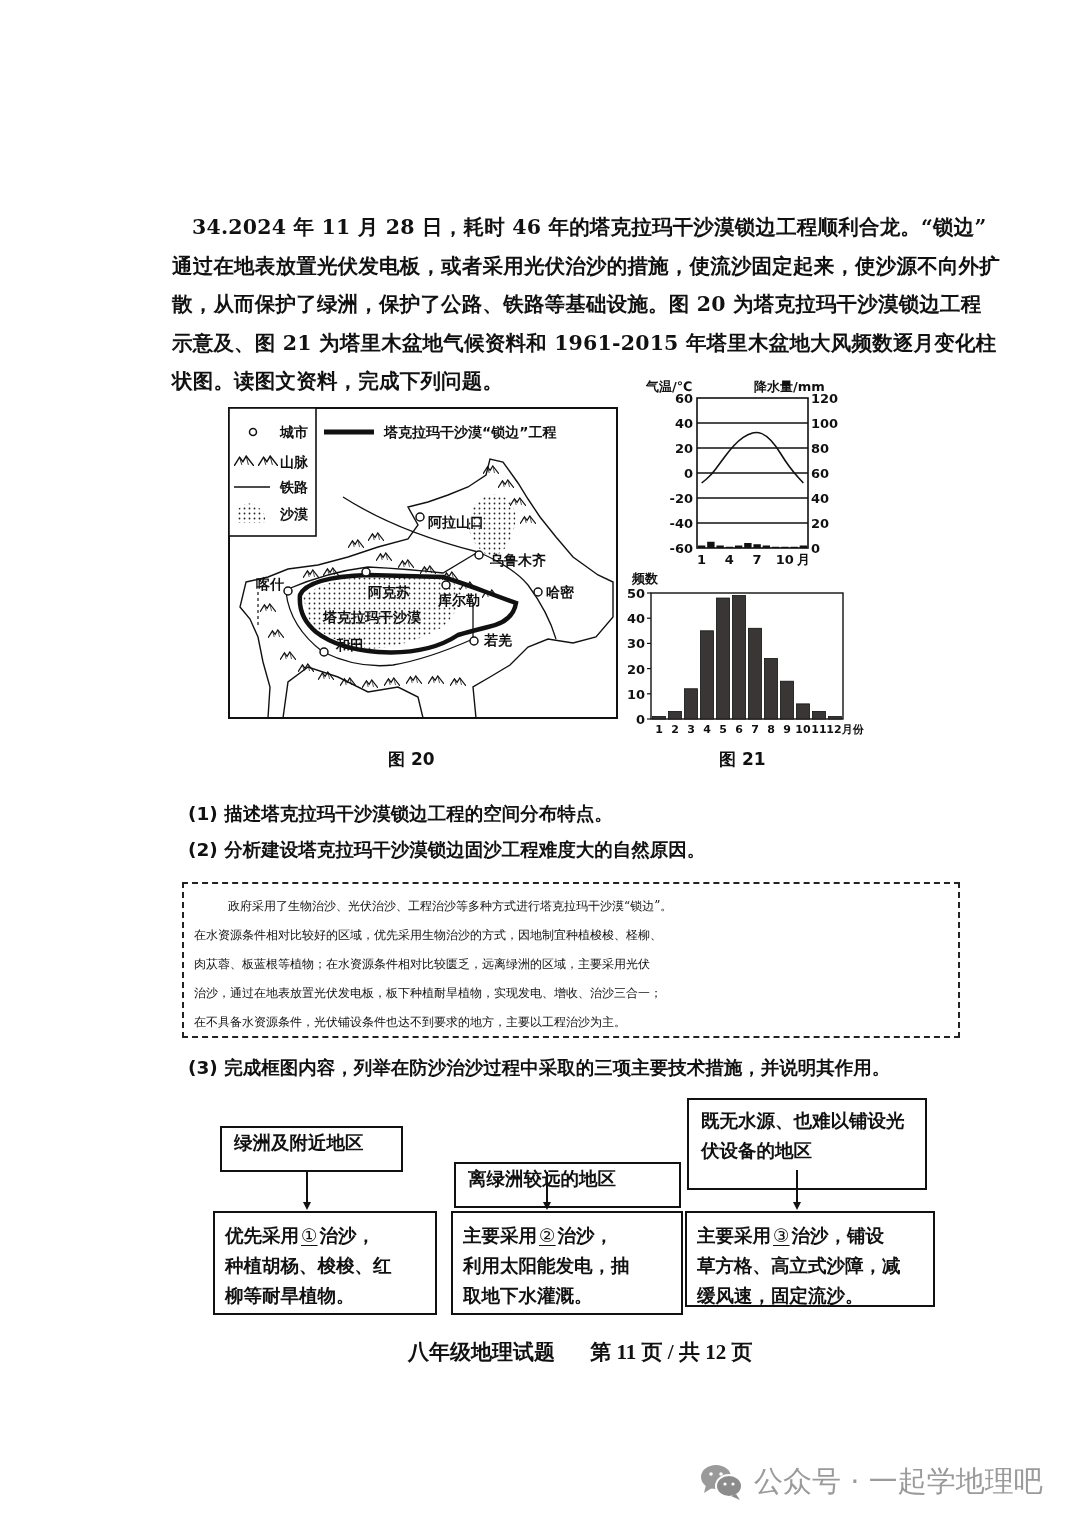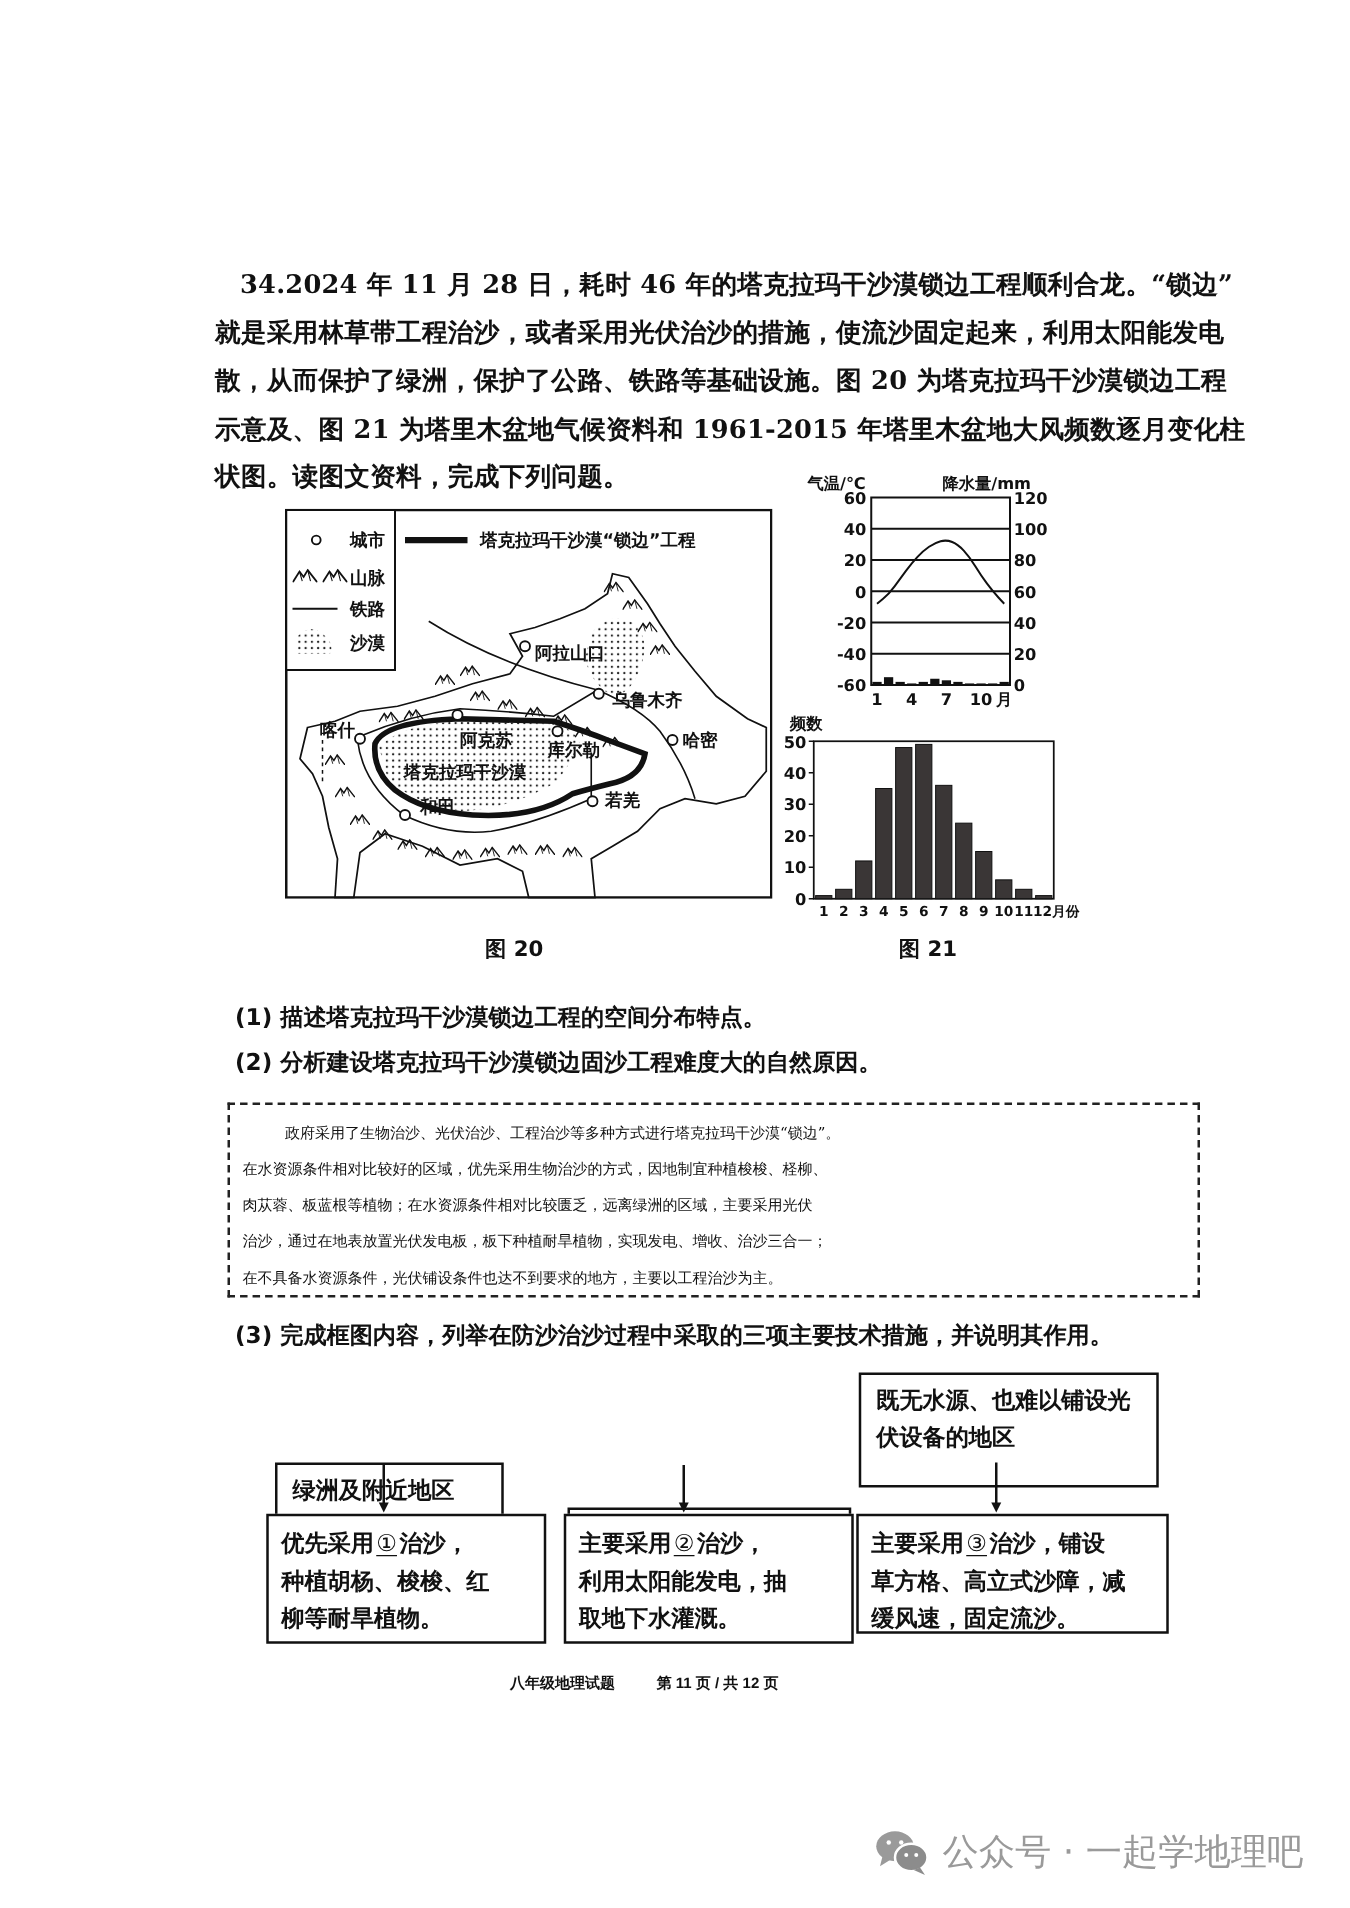--- a/index.html
+++ b/index.html
@@ -15,38 +15,38 @@
   .fig-caption { font-size: 17px; font-weight: bold; font-family: "DejaVu Sans", "Liberation Sans", sans-serif; margin-left: 12px; }
   .question { font-size: 18.5px; font-weight: bold; left: 188px; white-space: nowrap; font-family: "DejaVu Sans", "Liberation Sans", sans-serif; }
   .material {
     left: 182px; top: 882px; width: 778px; height: 156px;
     border: 2px dashed #222; box-sizing: border-box;
     padding: 8px 8px 0 10px; font-size: 12px; line-height: 29px;
   }
   .material p { margin: 0; white-space: nowrap; }
   .material p.first { text-indent: 34px; }
   .fbox { border: 2px solid #111; box-sizing: border-box; background: #fff; font-size: 18.5px; font-weight: bold; font-family: "DejaVu Sans", "Liberation Sans", sans-serif; line-height: 30px; }
-  .fbox.top { display: flex; align-items: center; padding: 0 12px; margin-top: 44px; }
+  .fbox.top { display: flex; align-items: flex-start; padding: 0 12px; }
   .fbox.bottom { padding: 8px 10px; }
   .blank { text-decoration: underline; text-underline-offset: 3px; padding: 0 2px; font-weight: normal; }
   .arrow-line { width: 2px; background: #111; }
   .arrow-head { width: 0; height: 0; border-left: 4px solid transparent; border-right: 4px solid transparent; border-top: 8px solid #111; }
-  .footer { left: 408px; top: 1338px; font-size: 12px; font-weight: bold; font-family: Liberation Sans, sans-serif; white-space: nowrap; }
+  .footer { left: 408px; top: 1338px; font-size: 21px; font-weight: bold; font-family: Liberation Serif, serif; white-space: nowrap; }
   .footer span { margin-right: 30px; }
   .watermark { left: 700px; top: 1462px; display: flex; align-items: center; color: #9a9a9a; font-size: 29px; font-family: "DejaVu Sans", "Liberation Sans", sans-serif; }
   .map-label { font-size: 14px; font-weight: bold; fill: #111; font-family: "DejaVu Sans", "Liberation Sans", sans-serif; }
   .axis-text { font-size: 13px; font-weight: bold; fill: #111; font-family: "DejaVu Sans", "Liberation Sans", sans-serif; }
   .axis-small { font-size: 11px; font-weight: bold; fill: #111; font-family: "DejaVu Sans", "Liberation Sans", sans-serif; }
 </style>
 </head>
 <body>
 
 <div class="abs intro">
   <p class="first">34.2024 年 11 月 28 日，耗时 46 年的塔克拉玛干沙漠锁边工程顺利合龙。“锁边”</p>
-  <p>就是采用林草带工程治沙，或者采用光伏治沙的措施，使流沙固定起来，利用太阳能发电</p>
+  <p>通过在地表放置光伏发电板，或者采用光伏治沙的措施，使流沙固定起来，使沙源不向外扩</p>
   <p>散，从而保护了绿洲，保护了公路、铁路等基础设施。图 20 为塔克拉玛干沙漠锁边工程</p>
   <p>示意及、图 21 为塔里木盆地气候资料和 1961-2015 年塔里木盆地大风频数逐月变化柱</p>
   <p>状图。读图文资料，完成下列问题。</p>
 </div>
 
 <svg class="abs" style="left:228px;top:407px" width="390" height="312" viewBox="0 0 390 312">
   <defs>
     <pattern id="dots" width="5" height="5" patternUnits="userSpaceOnUse">
       <circle cx="1.5" cy="1.5" r="0.9" fill="#222"></circle>
     </pattern>

